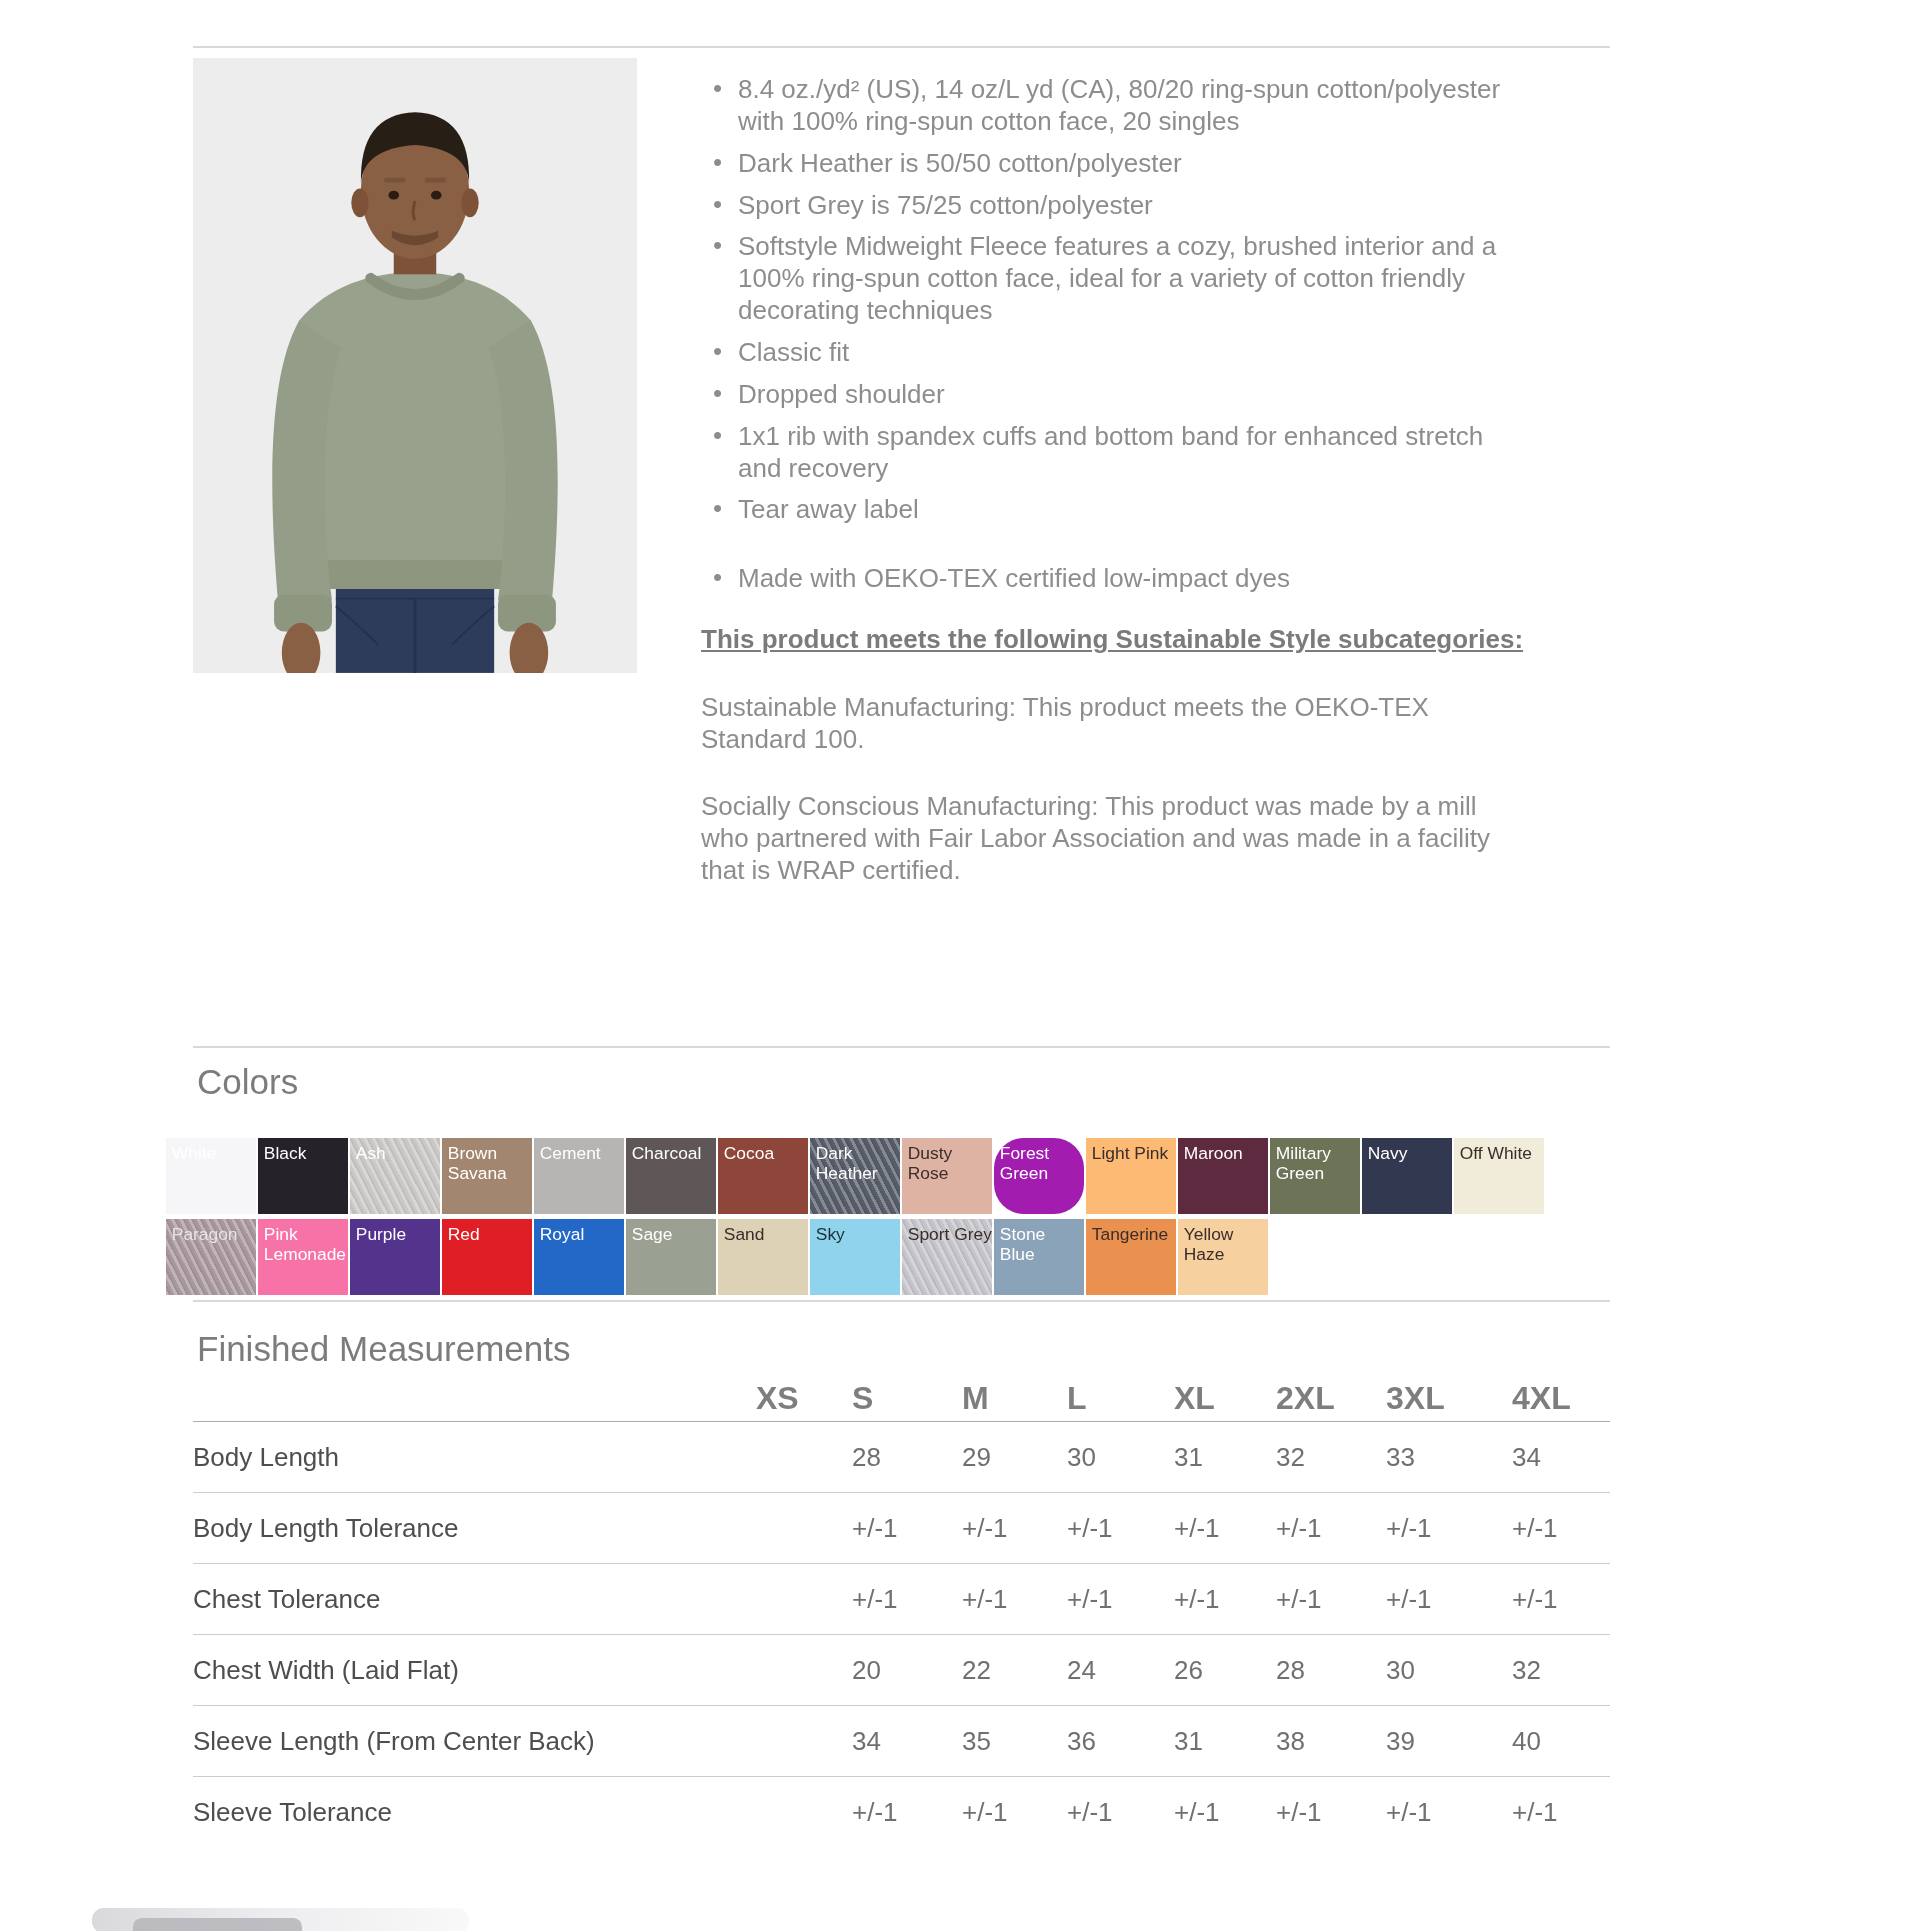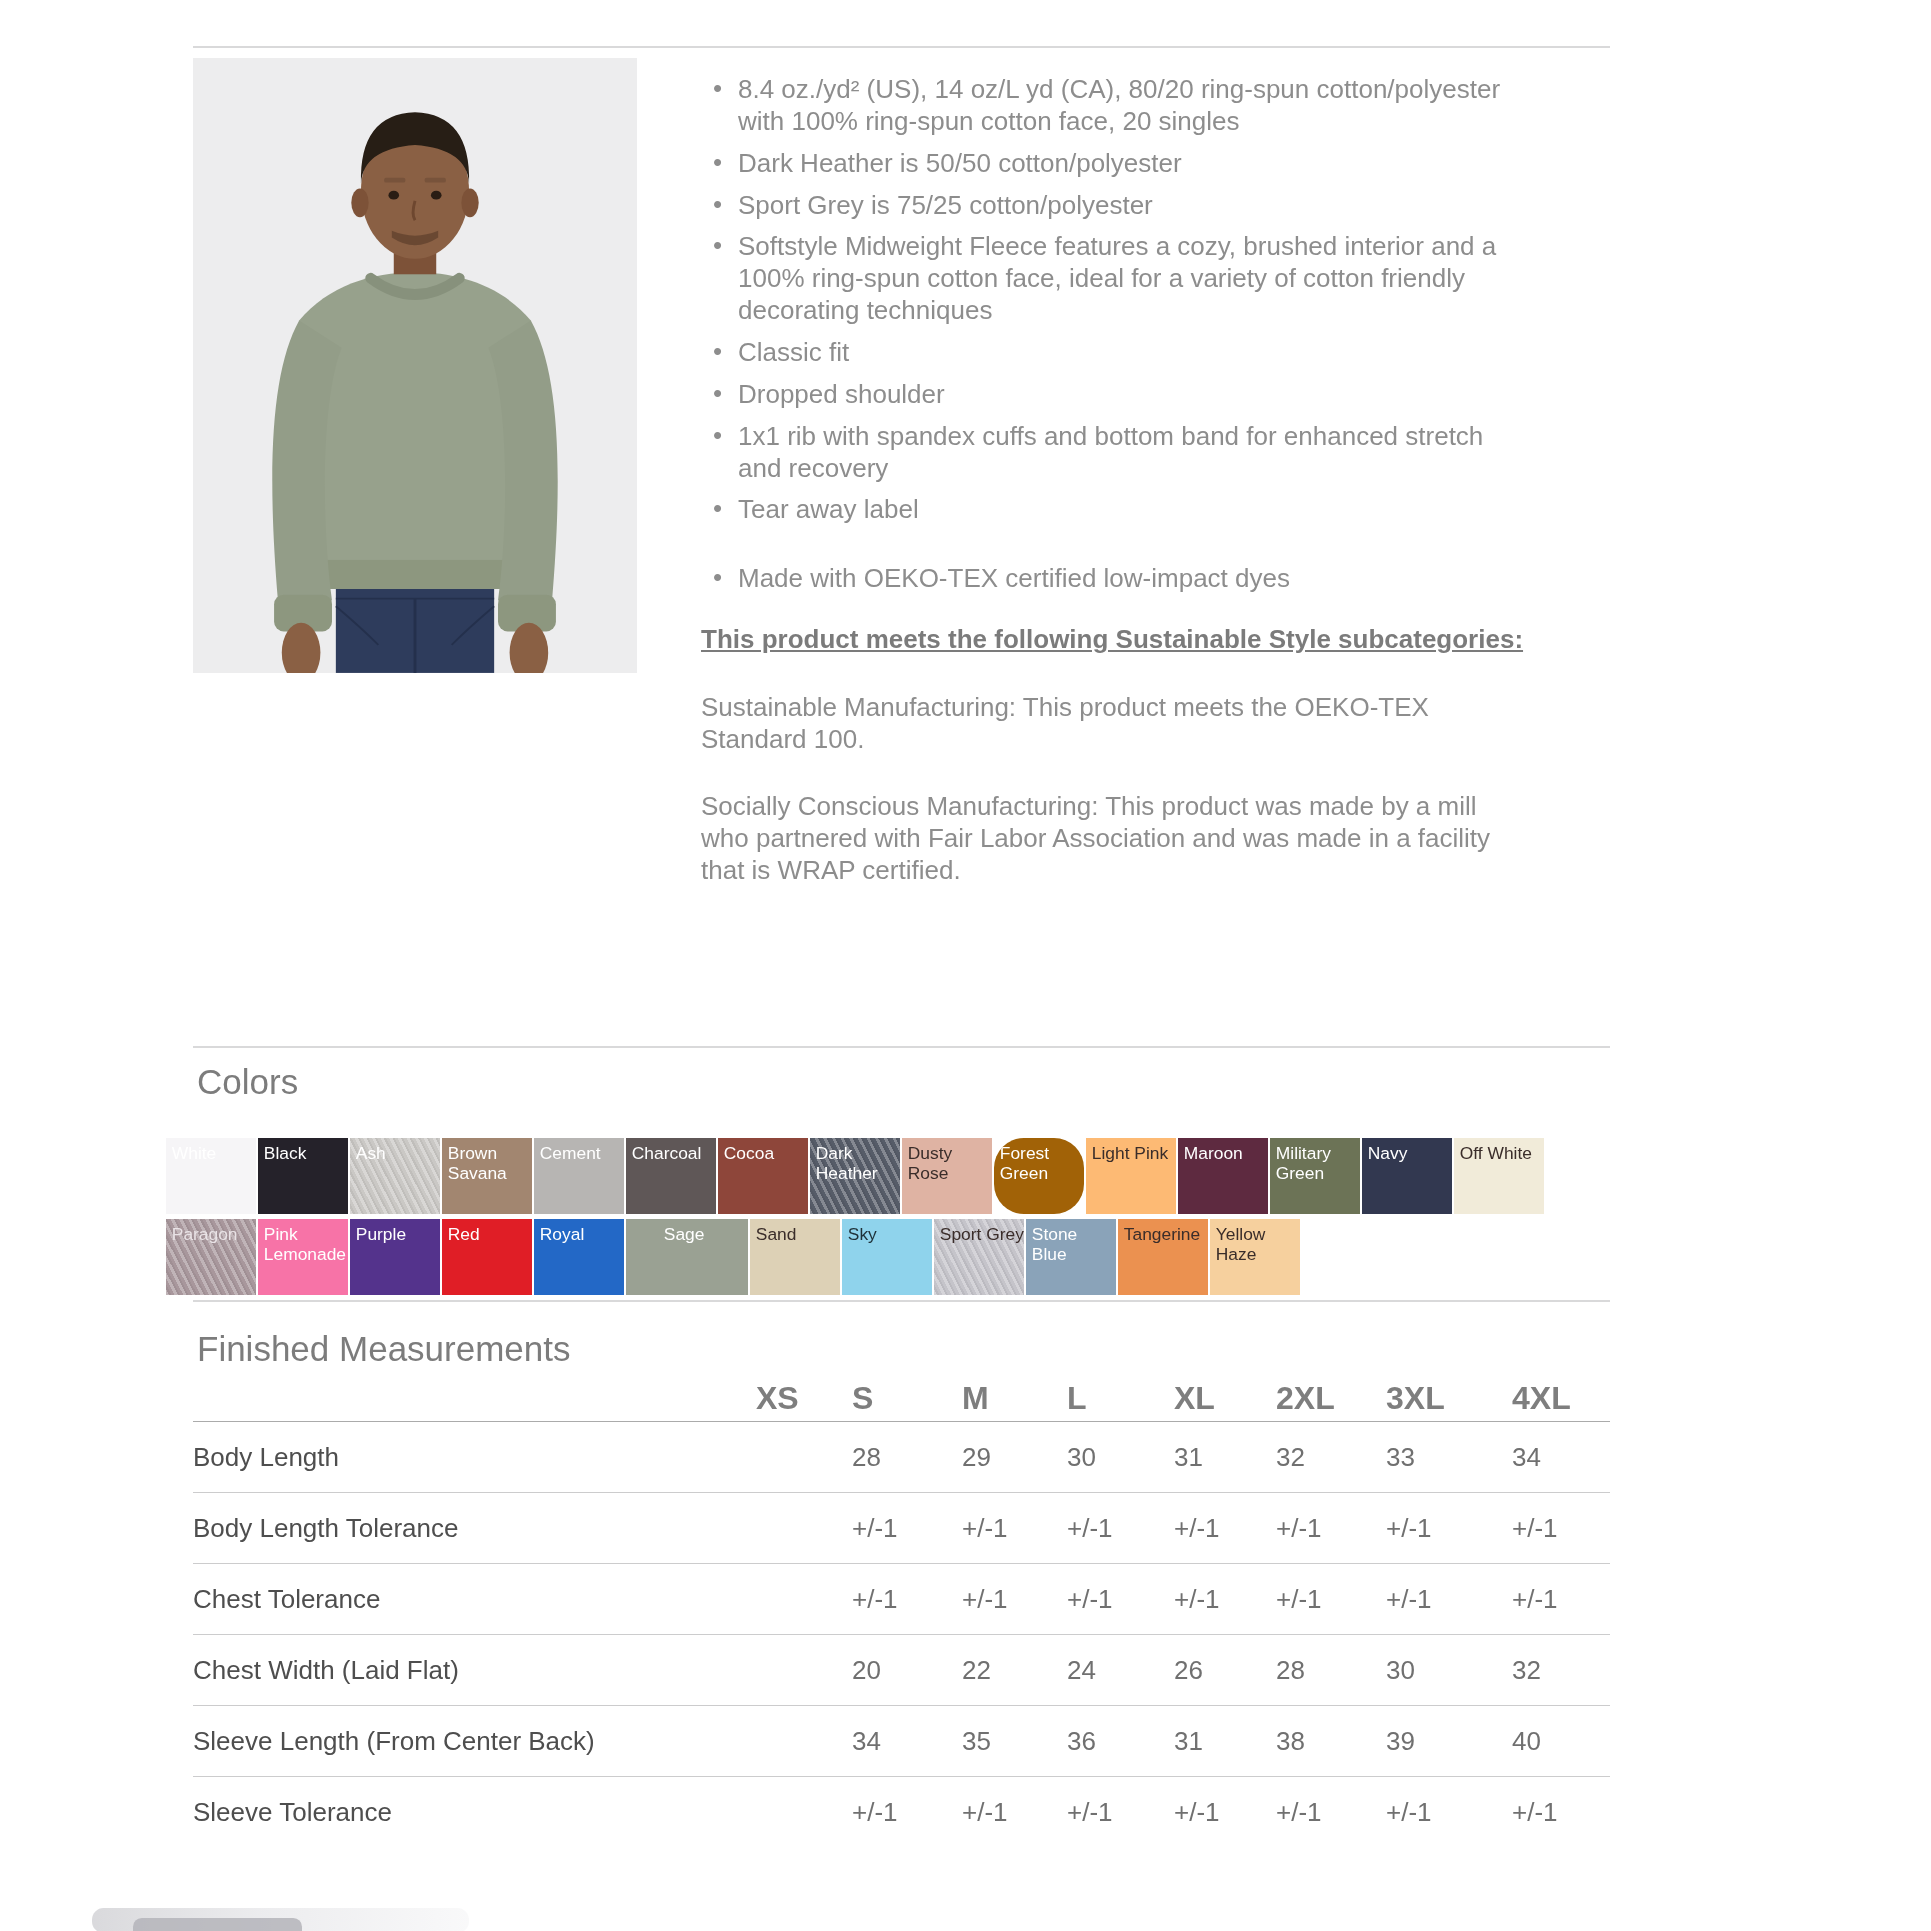--- a/index.html
+++ b/index.html
@@ -141,21 +141,21 @@
       </div>
       <div class="swatch" style="background-color: rgb(142, 70, 58); color: rgb(255, 255, 255);">
         <span>Cocoa</span>
       </div>
       <div class="swatch heather" style="background-color: rgb(86, 92, 104); color: rgb(255, 255, 255);">
         <span>Dark Heather</span>
       </div>
       <div class="swatch" style="background-color: rgb(223, 179, 163); color: rgb(58, 45, 42);">
         <span>Dusty Rose</span>
       </div>
-      <div class="swatch" style="background-color: #a16207; color: rgb(255, 255, 255); border-radius: 30px;">
+      <div class="swatch" style="background-color: #a21caf; color: rgb(255, 255, 255); border-radius: 30px;">
         <span>Forest Green</span>
       </div>
       <div class="swatch" style="background-color: #fdba74; color: rgb(58, 45, 42);">
         <span>Light Pink</span>
       </div>
       <div class="swatch" style="background-color: rgb(94, 42, 64); color: rgb(255, 255, 255);">
         <span>Maroon</span>
       </div>
       <div class="swatch" style="background-color: rgb(108, 115, 86); color: rgb(255, 255, 255);">
         <span>Military Green</span>
@@ -176,21 +176,21 @@
       </div>
       <div class="swatch" style="background-color: rgb(84, 51, 140); color: rgb(255, 255, 255);">
         <span>Purple</span>
       </div>
       <div class="swatch" style="background-color: rgb(224, 30, 38); color: rgb(255, 255, 255);">
         <span>Red</span>
       </div>
       <div class="swatch" style="background-color: rgb(35, 104, 198); color: rgb(255, 255, 255);">
         <span>Royal</span>
       </div>
-      <div class="swatch" style="background-color: rgb(154, 161, 147); color: rgb(255, 255, 255); padding-left: 32px;">
+      <div class="swatch" style="background-color: rgb(154, 161, 147); color: rgb(255, 255, 255);">
         <span>Sage</span>
       </div>
       <div class="swatch" style="background-color: rgb(221, 209, 182); color: rgb(58, 45, 42);">
         <span>Sand</span>
       </div>
       <div class="swatch" style="background-color: rgb(143, 211, 236); color: rgb(30, 48, 56);">
         <span>Sky</span>
       </div>
       <div class="swatch heather" style="background-color: rgb(197, 196, 202); color: rgb(58, 45, 42);">
         <span>Sport Grey</span>

